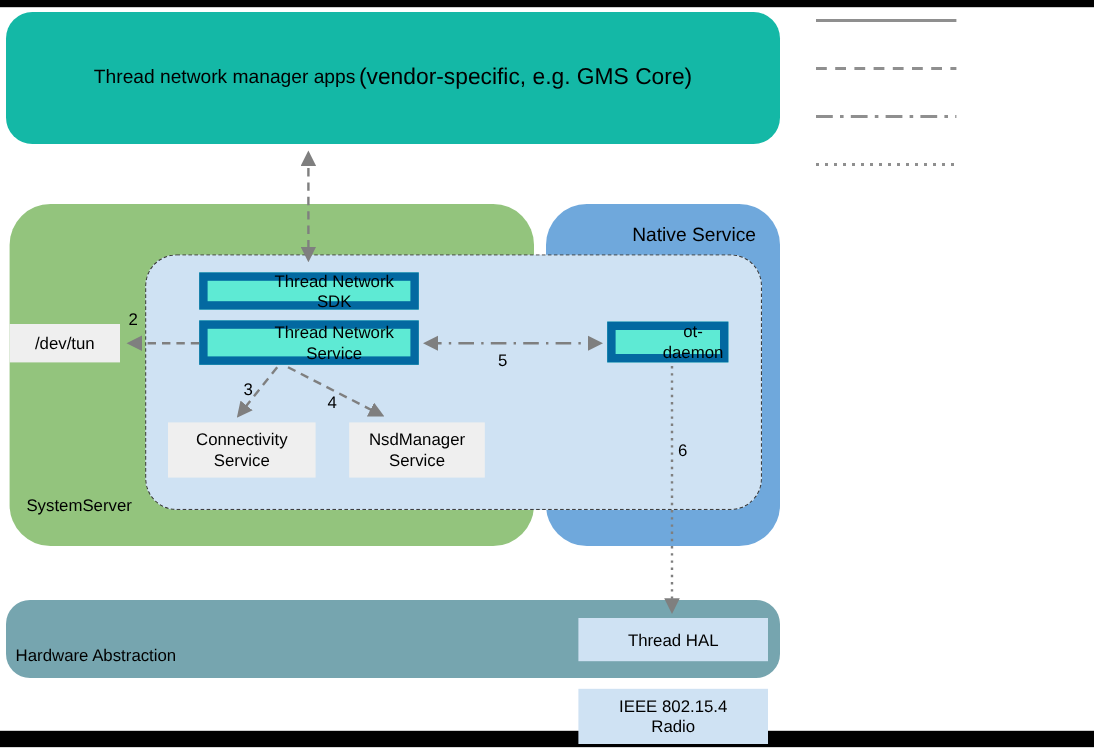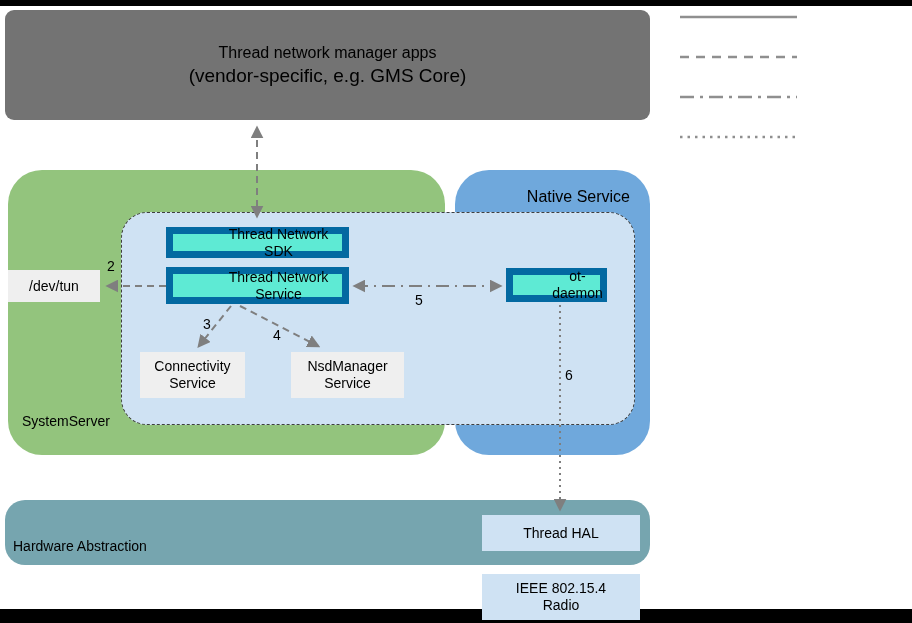--- a/index.html
+++ b/index.html
@@ -12,22 +12,22 @@
     font-family: "Liberation Sans", sans-serif;
     color: #000000;
     overflow: hidden;
   }
   .bar { position: absolute; left: 0; width: 912px; background: #000000; }
   .bar.top { top: 0; height: 6px; }
   .bar.bottom { top: 609px; height: 14px; }
 
   .apps-box {
     position: absolute; left: 5px; top: 10px; width: 645px; height: 110px;
-    background: #737373; border-radius: 9px;
-    display: flex; flex-direction: column; align-items: center; justify-content: center; gap: 3px;
+    background: #14b8a6; border-radius: 22px;
+    display: flex; flex-direction: row; align-items: center; justify-content: center; gap: 3px;
   }
   .apps-title { font-size: 16px; }
   .apps-subtitle { font-size: 19px; }
 
   .group-green {
     position: absolute; left: 8px; top: 170px; width: 437px; height: 285px;
     background: #93c47d; border-radius: 34px;
   }
   .group-green .label { position: absolute; left: 14px; bottom: 26px; font-size: 14px; }
 
@@ -47,21 +47,21 @@
     text-align: center; font-size: 14px; line-height: 17px;
   }
   .node.orange { background: #5eead4; border: 7px solid #0369a1; padding-left: 42px; }
   .node.gray { background: #efefef; }
   .node.lightblue { background: #cfe2f3; }
   .node.col { flex-direction: column; }
 
   .sdk    { left: 166px; top: 227px; width: 183px; height: 31px; }
   .service{ left: 166px; top: 267px; width: 183px; height: 37px; }
   .devtun { left: 8px;   top: 270px; width: 92px;  height: 32px; }
-  .conn   { left: 140px; top: 352px; width: 105px; height: 46px; }
+  .conn   { left: 140px; top: 352px; width: 123px; height: 46px; }
   .nsd    { left: 291px; top: 352px; width: 113px; height: 46px; }
   .otd    { left: 506px; top: 268px; width: 101px; height: 34px; }
   .hal    { left: 482px; top: 515px; width: 158px; height: 36px; }
   .radio  { left: 482px; top: 574px; width: 158px; height: 46px; }
 
   .hw {
     position: absolute; left: 5px; top: 500px; width: 645px; height: 65px;
     background: #76a5af; border-radius: 20px;
   }
   .hw .label { position: absolute; left: 8px; top: 38px; font-size: 14px; }

